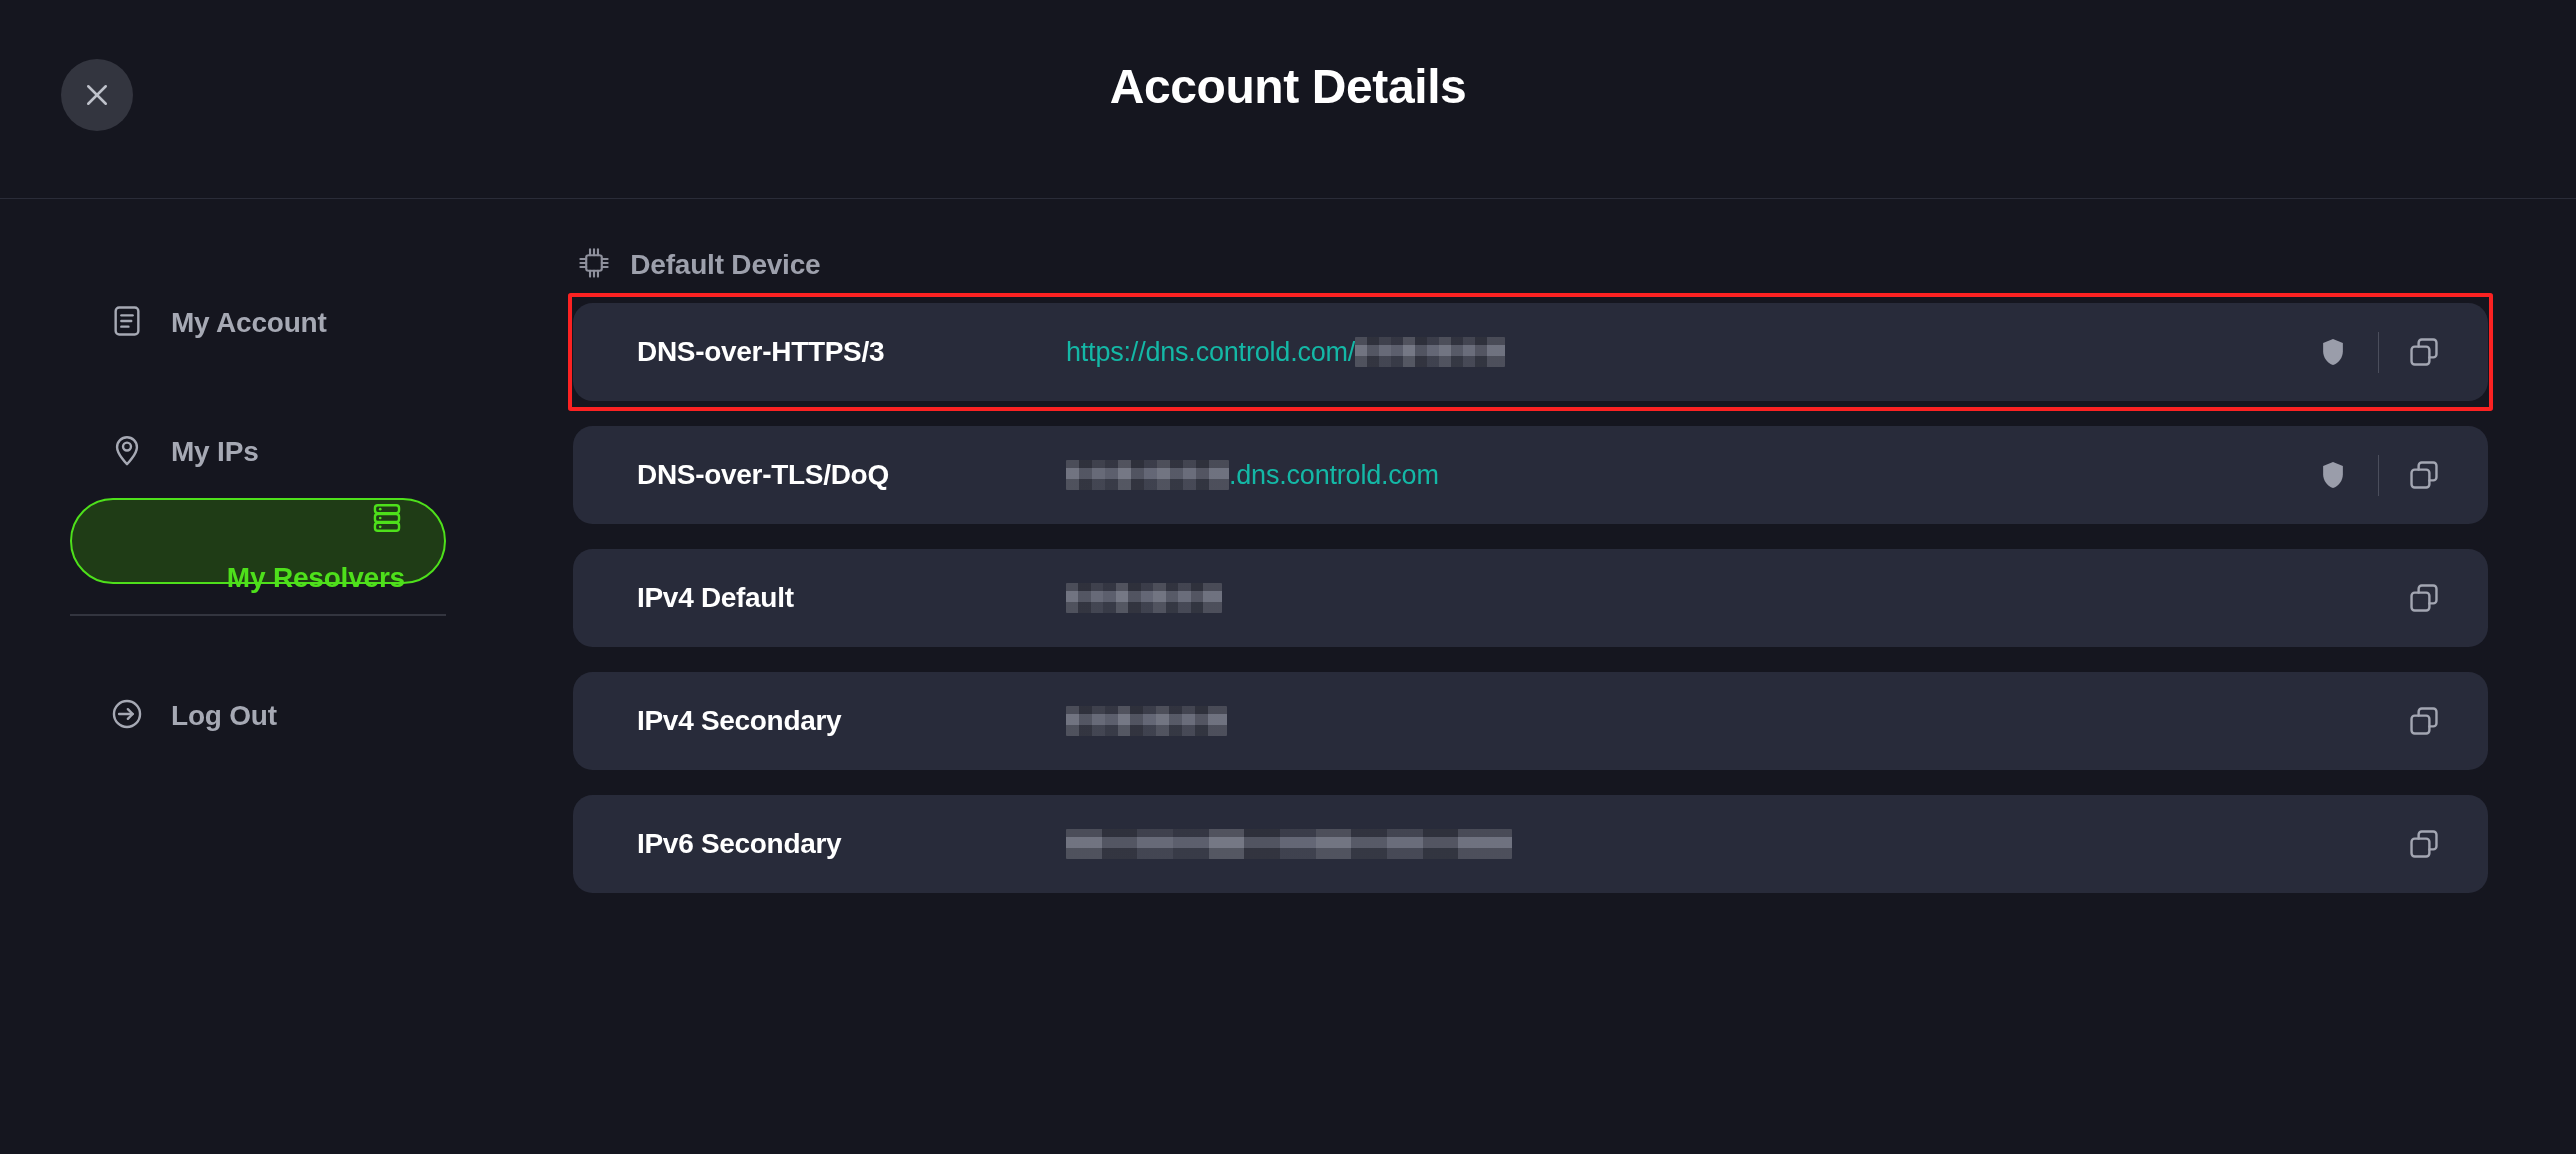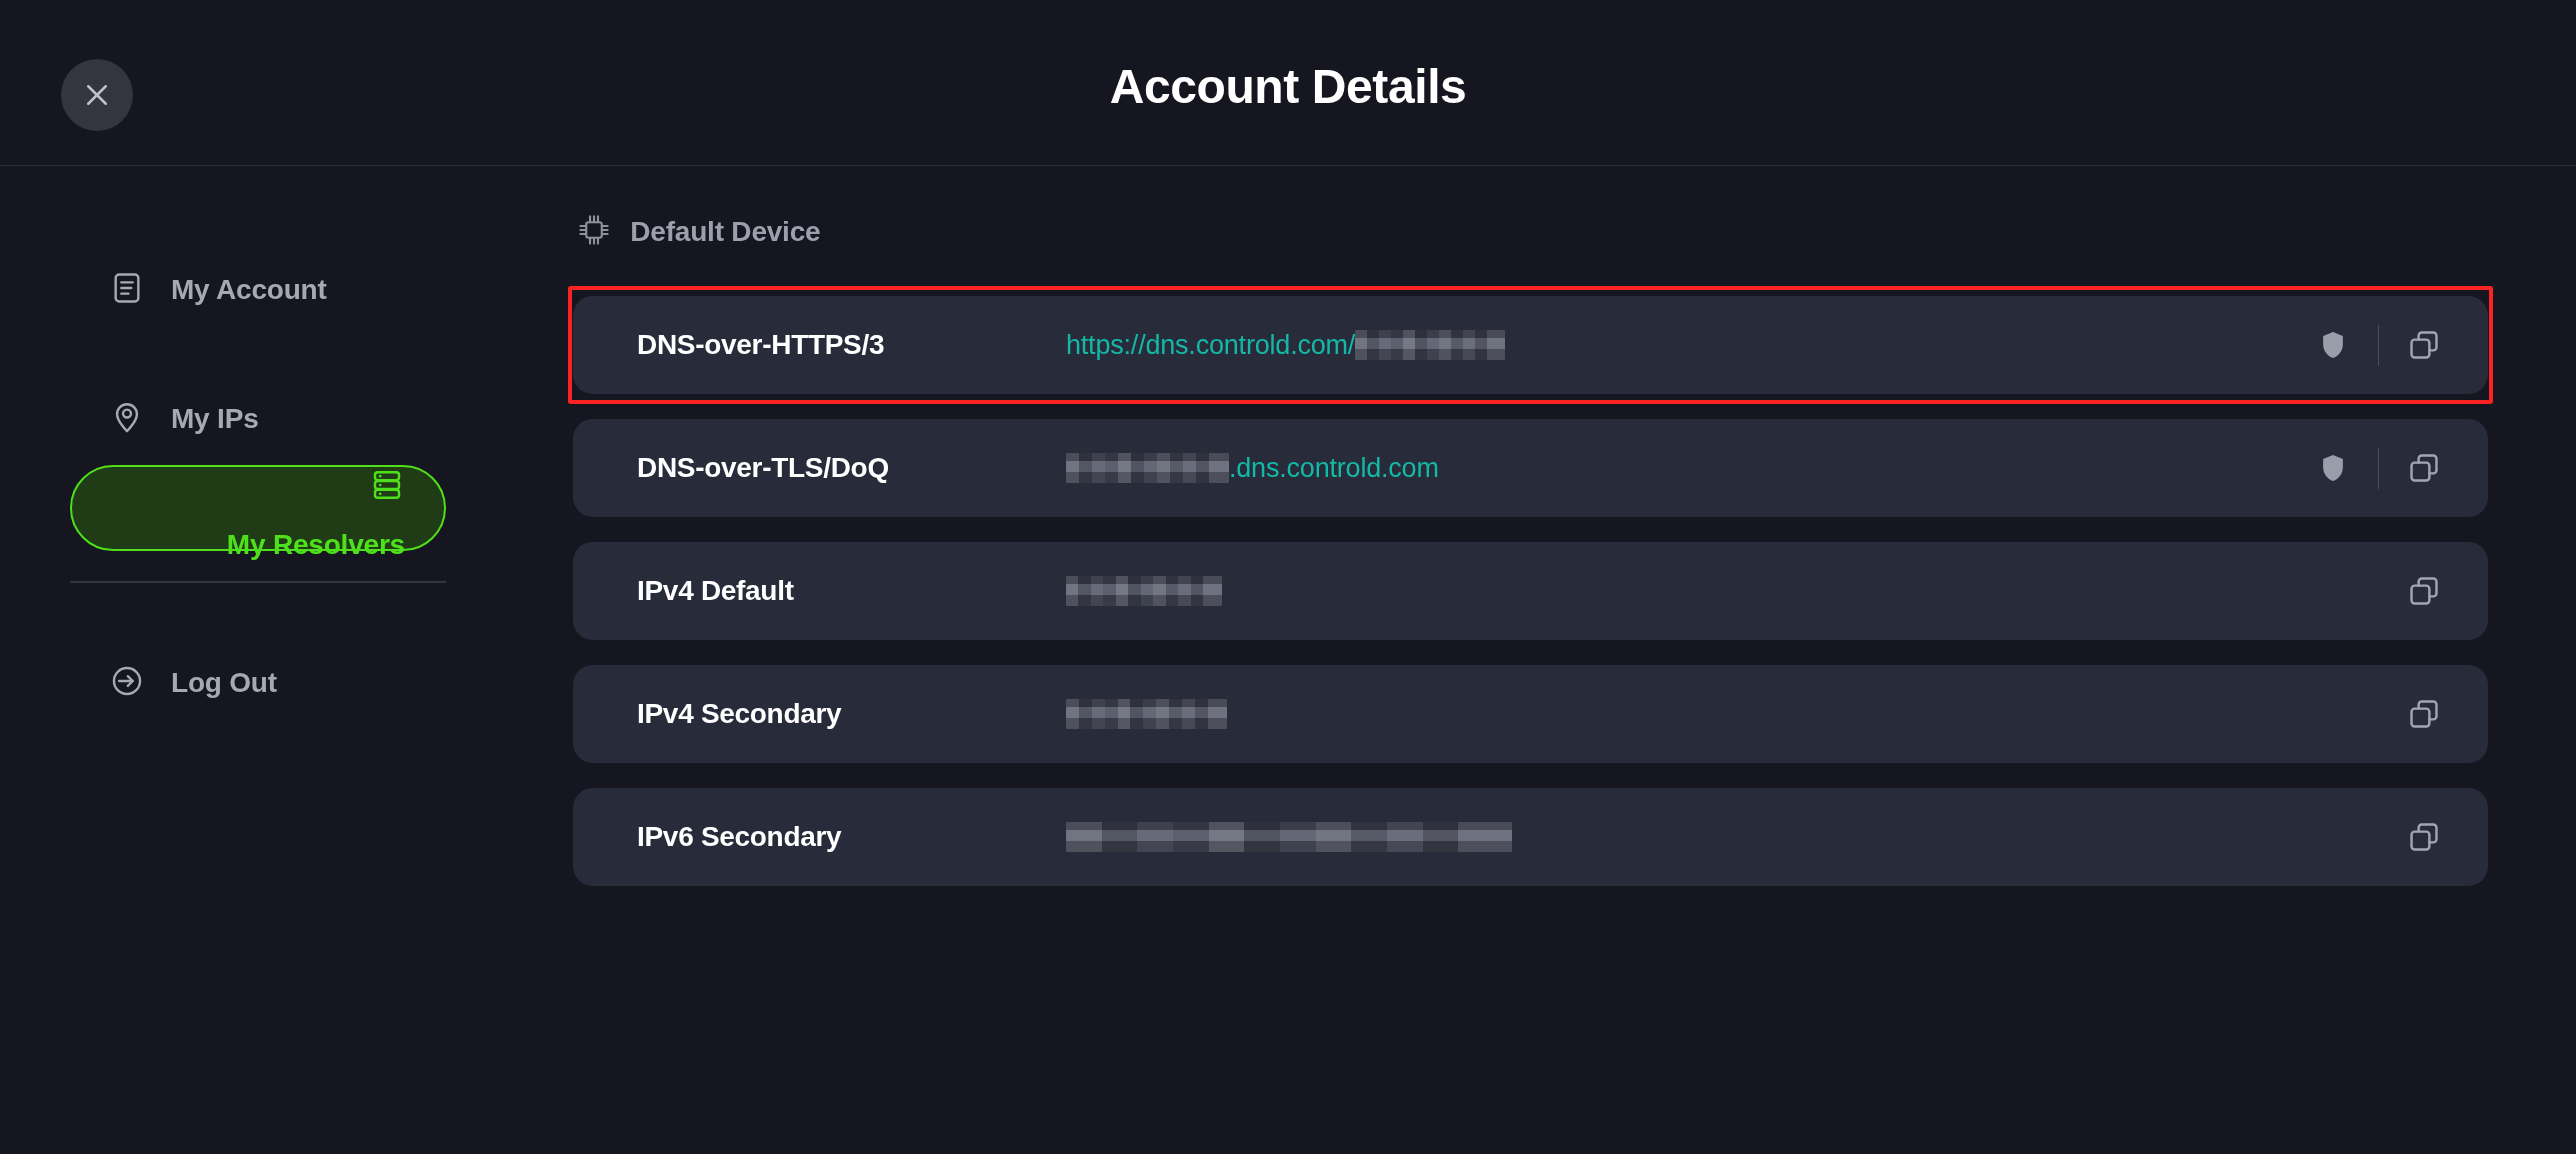--- a/index.html
+++ b/index.html
@@ -8,21 +8,21 @@
     width: 2576px;
     height: 1154px;
     background: #15161f;
     font-family: "Liberation Sans", sans-serif;
     overflow: hidden;
   }
 
   
   .header {
     position: relative;
-    height: 166px;
+    height: 199px;
     border-bottom: 1.8px solid #2a2c38;
     background: #15161f;
   }
   .close-btn {
     position: absolute;
     left: 61px;
     top: 59px;
     width: 72px;
     height: 72px;
     border-radius: 50%;
@@ -101,21 +101,21 @@
   
   .main {
     flex: 1;
     padding: 47px 88px 0 0;
     min-width: 0;
   }
   .section-head {
     display: flex;
     align-items: center;
     gap: 19.7px;
-    margin-bottom: 46px;
+    margin-bottom: 20px;
     padding-left: 3.6px;
   }
   .section-head .sh-label {
     font-size: 28px;
     font-weight: 700;
     color: #9da0ac;
     letter-spacing: -0.2px;
   }
 
   .resolver-list { display: flex; flex-direction: column; gap: 25px; }

